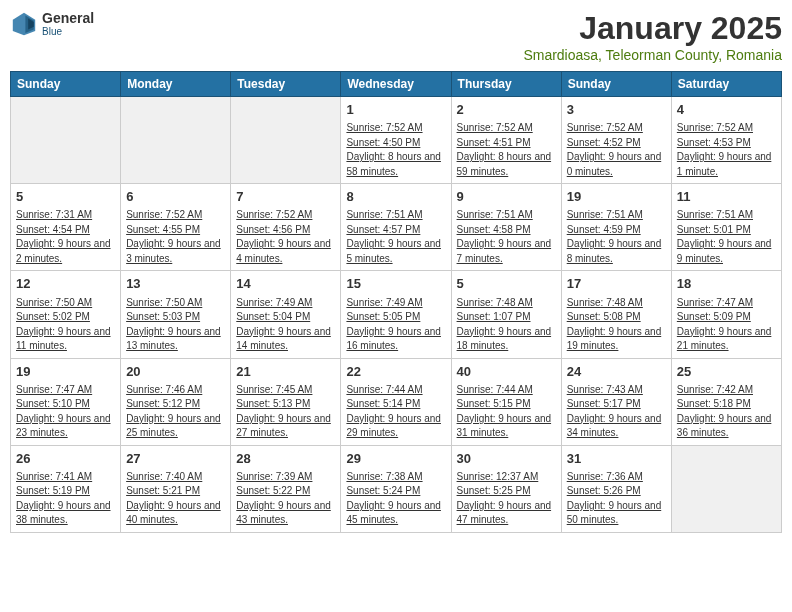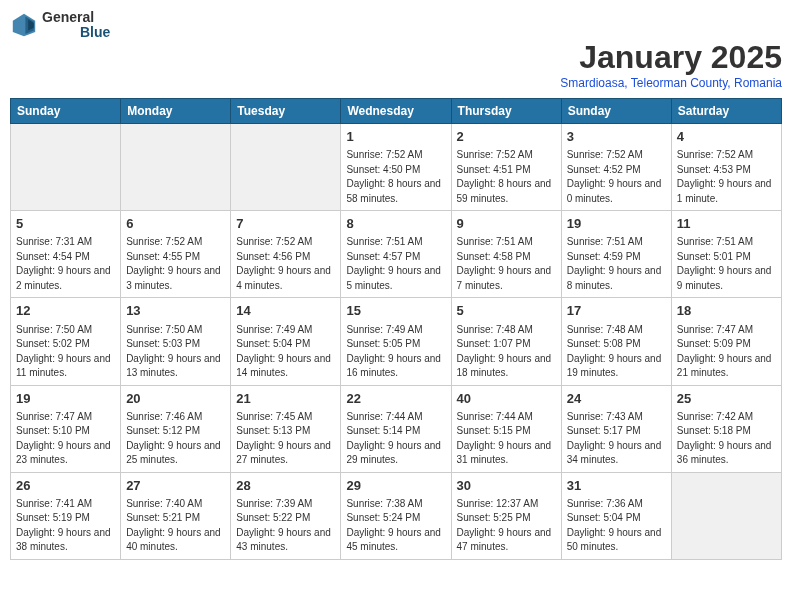--- a/index.html
+++ b/index.html
@@ -25,41 +25,39 @@
       display: flex;
       flex-direction: column;
       line-height: 1.1;
     }
     .logo-general {
       font-size: 14px;
       font-weight: bold;
       color: #333;
     }
     .logo-blue {
-      font-size: 14px;
-      font-weight: bold;
+      font-size: 10px;
+      font-weight: normal;
       color: #1a5276;
-      margin-left: 38px;
     }
     .logo-icon {
       width: 28px;
       height: 28px;
     }
     .title-block {
       text-align: right;
-      margin-top: 29px;
     }
     .month-title {
       font-size: 32px;
       font-weight: bold;
       color: #333;
     }
     .location-title {
-      font-size: 12px;
-      color: #1d4ed8;
+      font-size: 14px;
+      color: #4d7c0f;
     }
     .calendar {
       width: 100%;
       border-collapse: collapse;
       border: 1px solid #ccc;
     }
     .calendar th {
       background: #2471a3;
       color: #fff;
       font-size: 12px;
@@ -86,20 +84,21 @@
       font-size: 13px;
       font-weight: bold;
       color: #333;
       display: block;
       margin-bottom: 2px;
     }
     .day-info {
       font-size: 10px;
       color: #333;
       line-height: 1.45;
+      text-decoration: underline;
     }
   </style>
 </head>
 <body>
 
 <div class="header">
   <div class="logo">
     <svg class="logo-icon" viewBox="0 0 40 40">
       <polygon points="20,4 36,14 36,30 20,36 4,30 4,14" fill="#2471a3" opacity="0.85"></polygon>
       <polygon points="22,8 34,15 34,28 22,33" fill="#1a5276" opacity="0.7"></polygon>
@@ -317,19 +316,19 @@
         </td>
         <td>
           <span class="day-number">30</span>
           <div class="day-info">Sunrise: 12:37 AM
 Sunset: 5:25 PM
 Daylight: 9 hours and 47 minutes.</div>
         </td>
         <td>
           <span class="day-number">31</span>
           <div class="day-info">Sunrise: 7:36 AM
-Sunset: 5:04 PM
+Sunset: 5:26 PM
 Daylight: 9 hours and 50 minutes.</div>
         </td>
         <td class="shaded"></td>
       </tr>
     </tbody>
 </table>
 
 </body></html>

